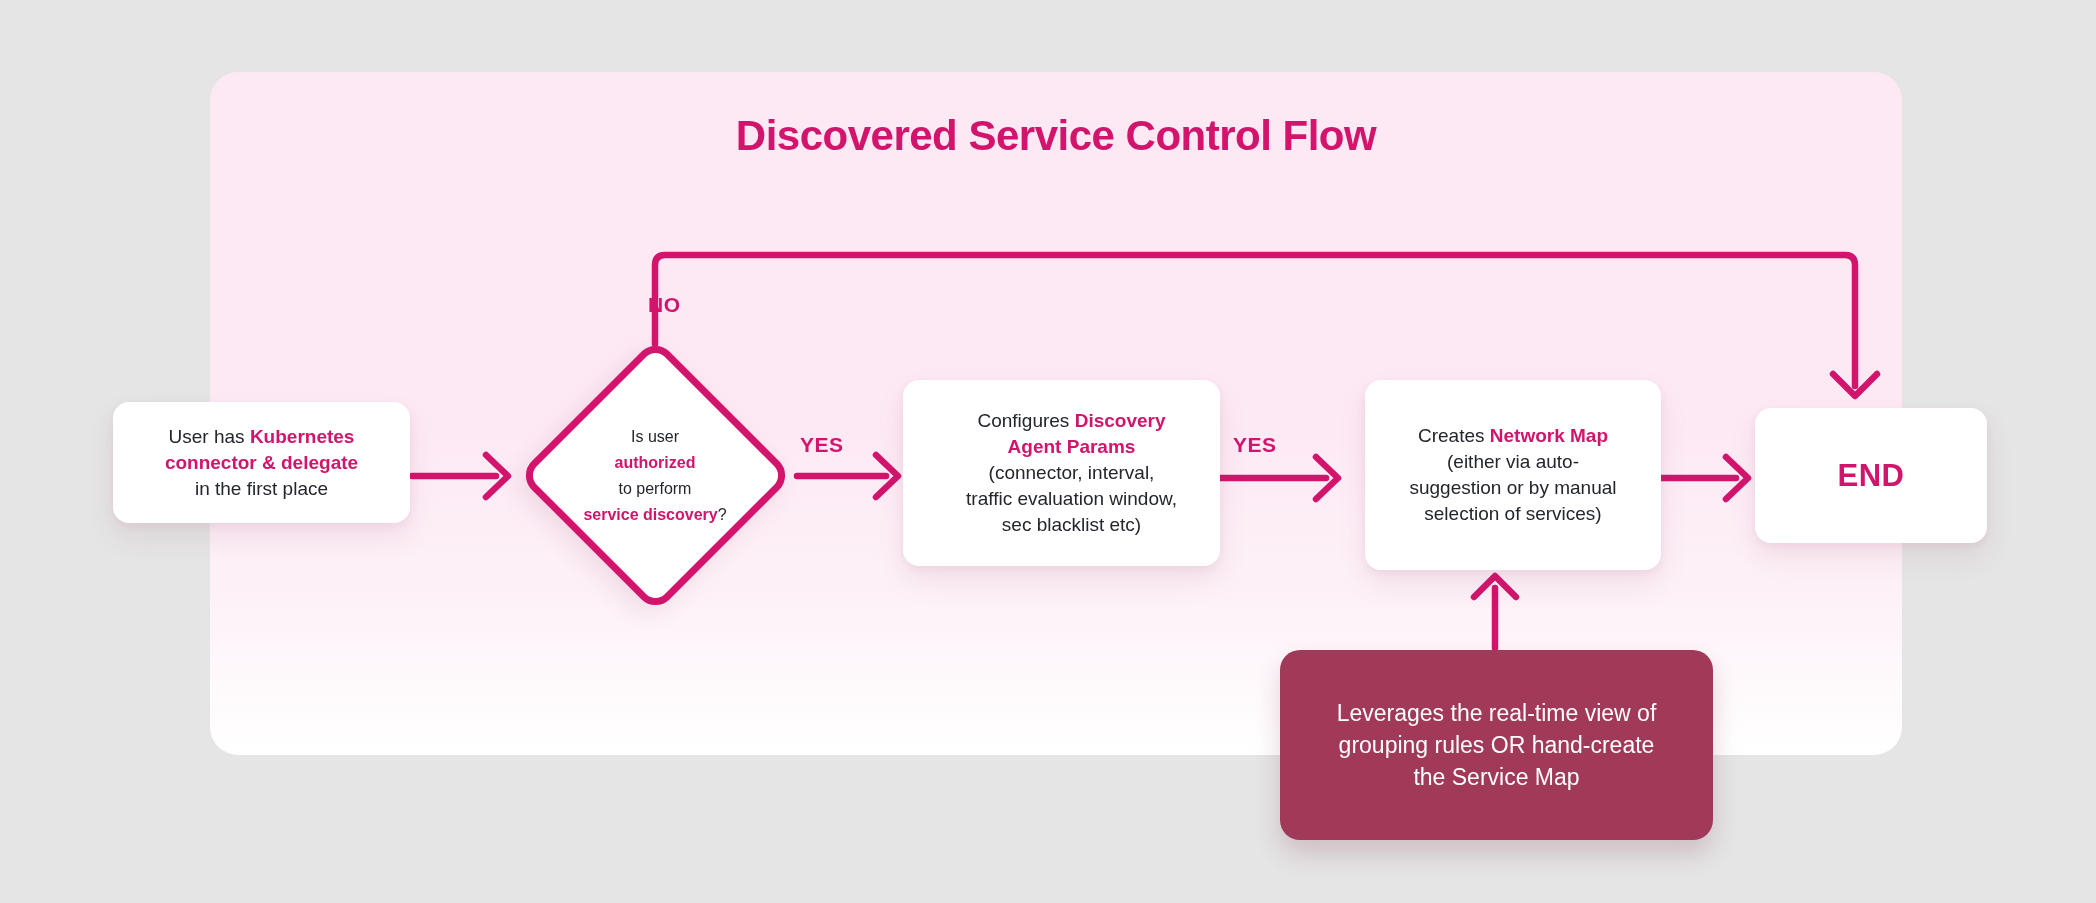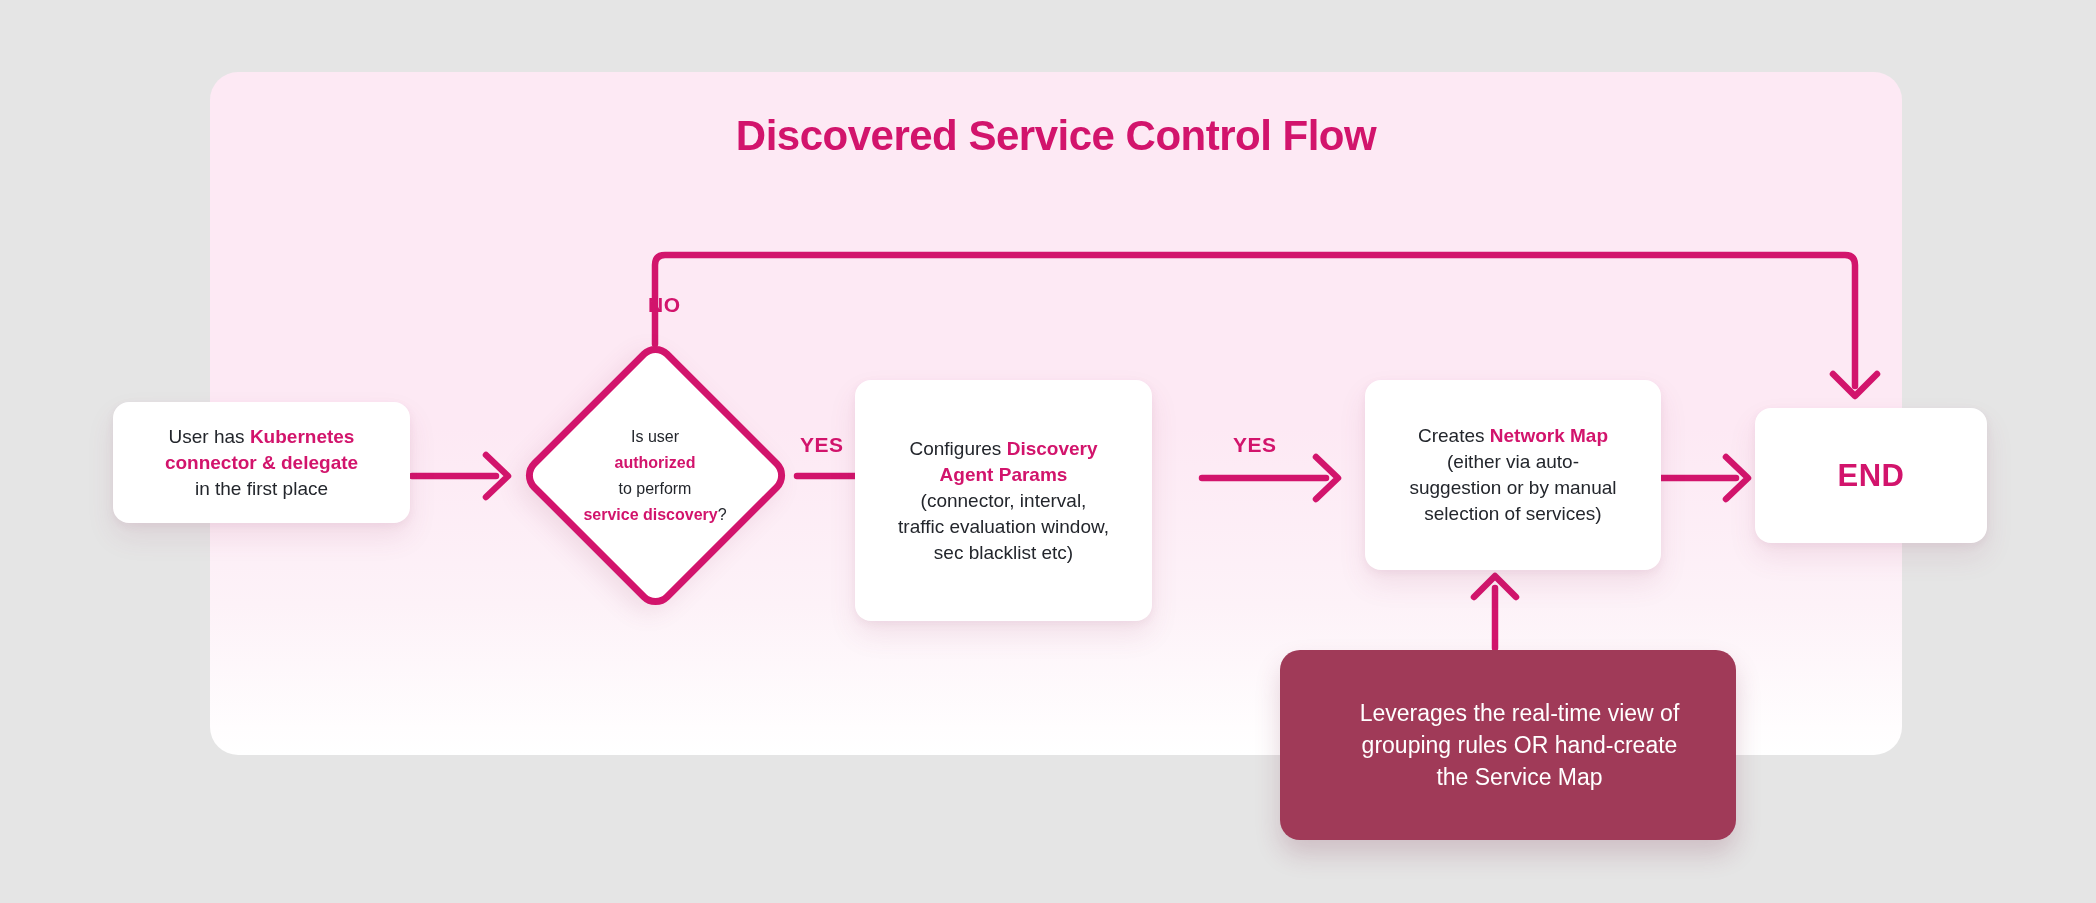--- a/index.html
+++ b/index.html
@@ -53,21 +53,21 @@
     text-align: center;
     color: #23262c;
     font-size: 19px;
     line-height: 26px;
   }
   .accent {
     color: #d2146c;
     font-weight: 700;
   }
   .node-start   { left: 113px;  top: 402px; width: 297px; height: 121px; }
-  .node-config  { left: 855px;  top: 380px; width: 297px; height: 241px; }
+  .node-config  { left: 903px;  top: 380px; width: 297px; height: 186px; padding-left: 20px; }
   .node-create  { left: 1345px; top: 380px; width: 296px; height: 190px; margin-left: 20px; }
   .node-end     { left: 1755px; top: 408px; width: 232px; height: 135px;
                   font-size: 31px; font-weight: 700; color: #d2146c; letter-spacing: 0.5px; }
   .diamond-shape {
     position: absolute;
     left: 558px;
     top: 378px;
     width: 195px;
     height: 195px;
     box-sizing: border-box;
@@ -98,21 +98,20 @@
     box-shadow: 0 14px 26px rgba(120, 40, 70, 0.20);
     display: flex;
     flex-direction: column;
     align-items: center;
     justify-content: center;
     text-align: center;
     color: #ffffff;
     font-size: 23px;
     line-height: 32px;
     font-weight: 500;
-    padding-left: 23px;
   }
   .branch-label {
     position: absolute;
     color: #d2146c;
     font-size: 21px;
     font-weight: 700;
     letter-spacing: 0.5px;
   }
   .label-no   { left: 648px;  top: 285px; margin-top: 8px; }
   .label-yes1 { left: 800px;  top: 433px; }

